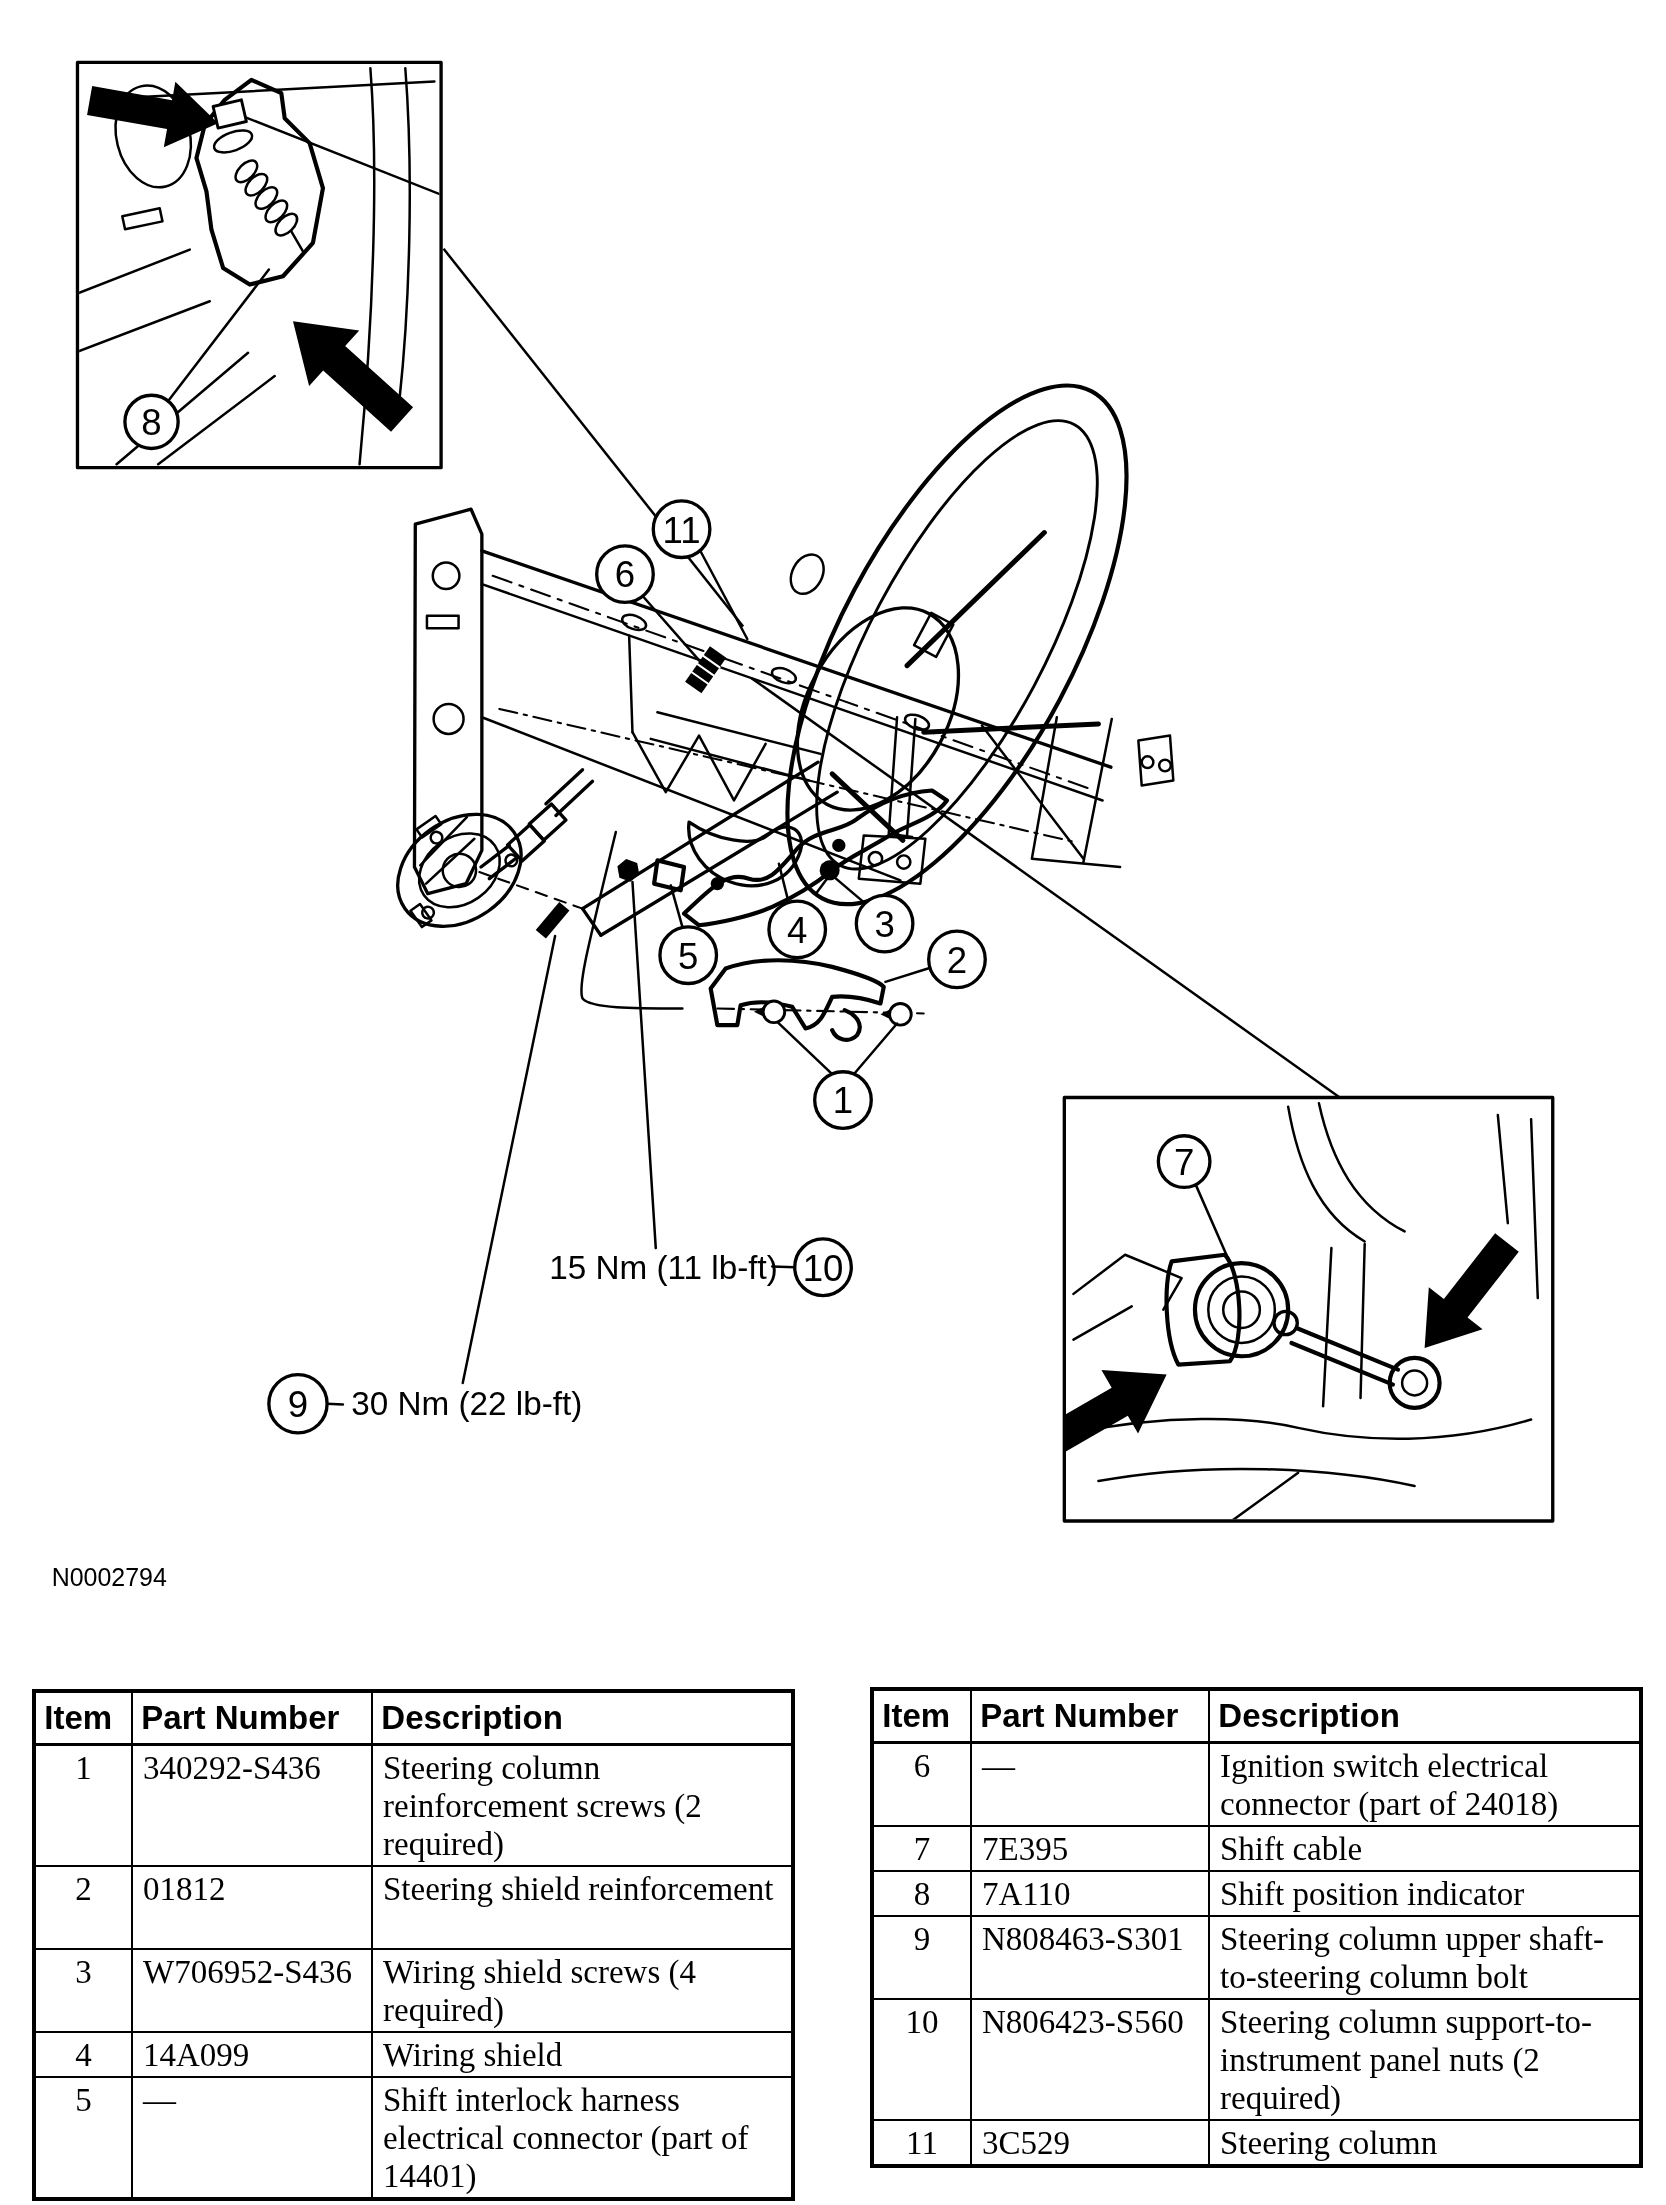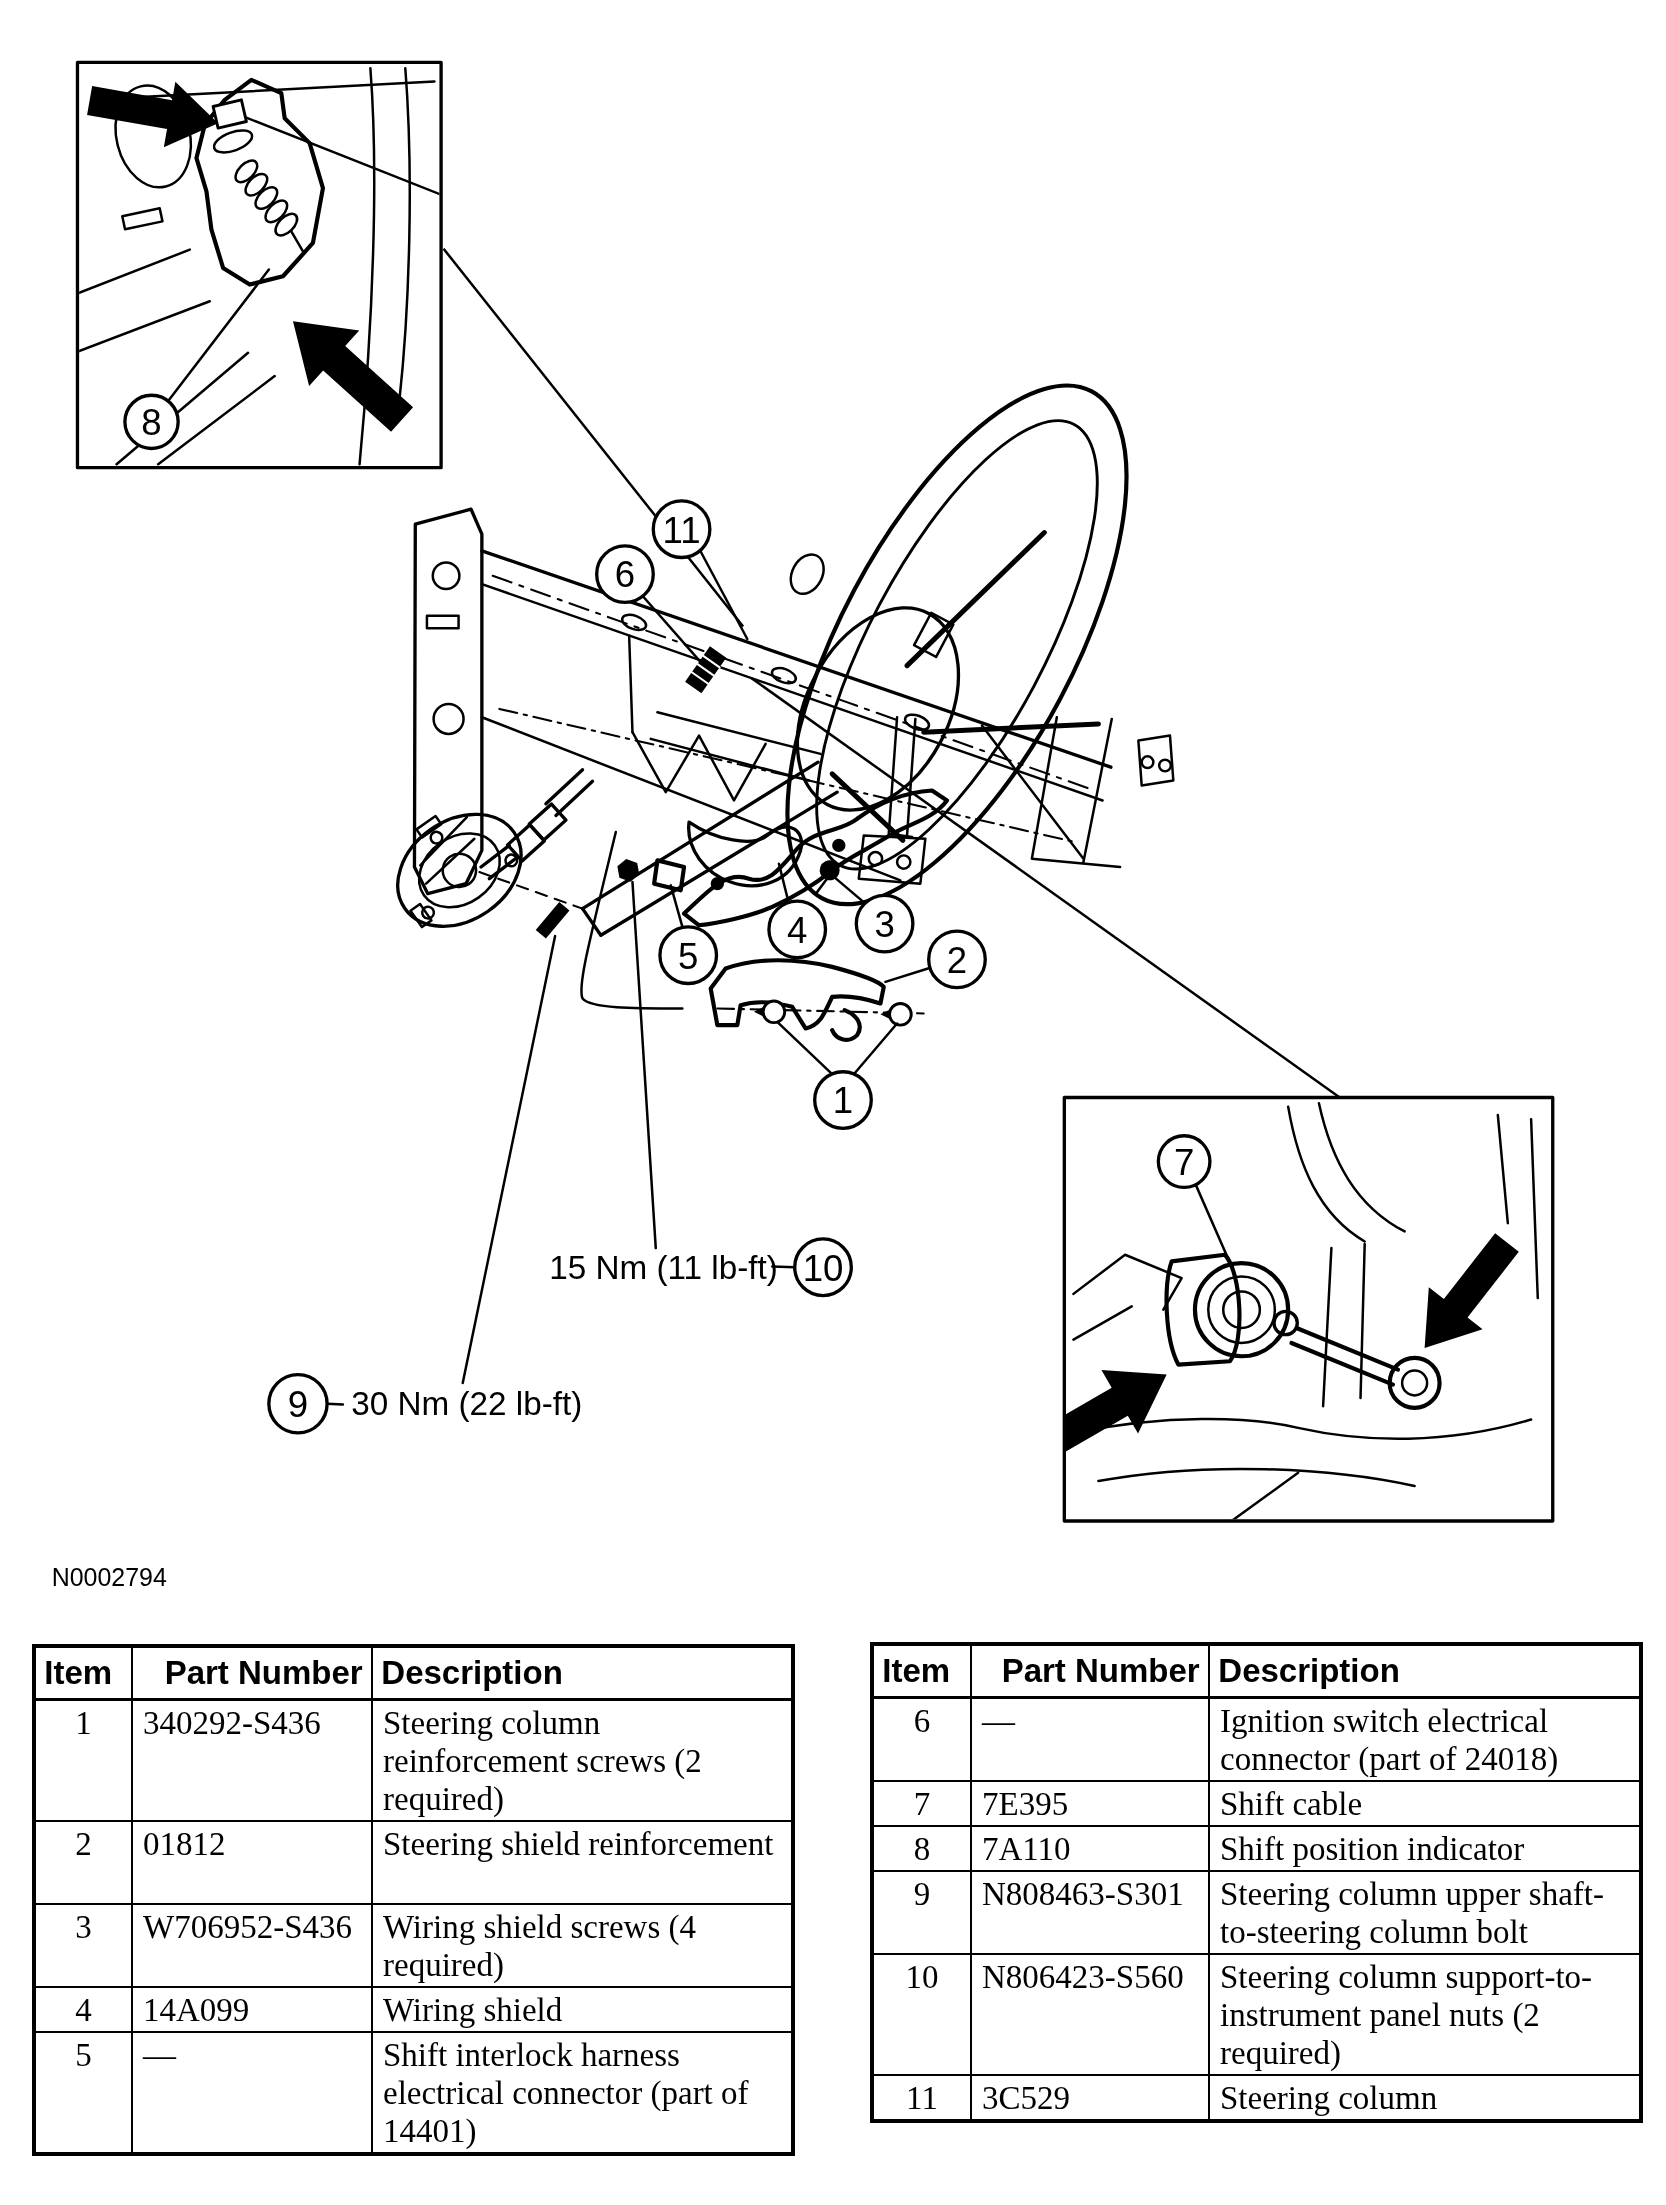--- a/index.html
+++ b/index.html
@@ -16,30 +16,30 @@
   .callout-num{font-family:"Liberation Sans",sans-serif;font-size:44px;text-anchor:middle;}
   .torque{font-family:"Liberation Sans",sans-serif;font-size:40px;}
   .figid{font-family:"Liberation Sans",sans-serif;font-size:30px;}
 
   table.parts{
     position:absolute;
     border-collapse:collapse;
     table-layout:fixed;
     background:#fff;
   }
-  table.parts,table.parts td,table.parts th{border:2.5px solid #000;}
+  table.parts,table.parts td,table.parts th{border:2.5px solid #000;margin-top:45px;}
   table.parts{border-width:4.2px;}
   table.parts th{
     font-family:"Liberation Sans",sans-serif;
     font-size:33px;font-weight:bold;
     line-height:40px;height:47px;
     padding:1.7px 8.3px;text-align:left;
     border-bottom-width:3.3px;
   }
-  table.parts th.c-part{text-align:right;}
+  table.parts th.c-part{text-align:left;}
   table.parts td{
     font-family:"Liberation Serif",serif;
     font-size:33px;line-height:38px;
     padding:2.5px 10px;vertical-align:top;
   }
   table.parts td.c-item{text-align:center;padding:2.5px 3.3px;}
   #tbl-left{left:32px;top:1644px;}
   #tbl-right{left:870px;top:1642px;}
   .h1{height:45px}.h2{height:83px}.h3{height:121px}.h3b{height:117px}
 </style>

